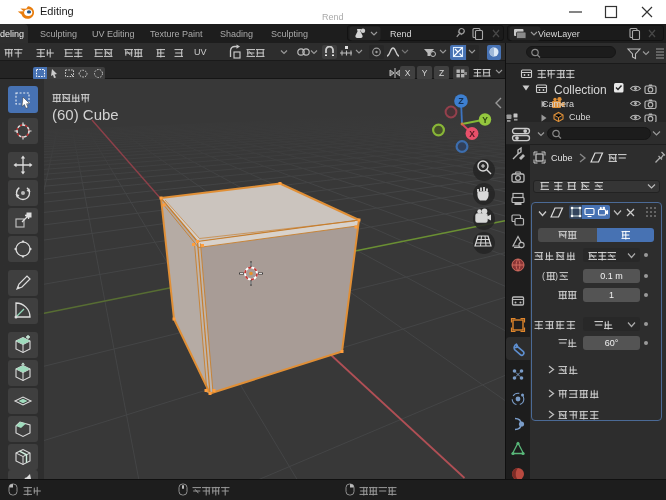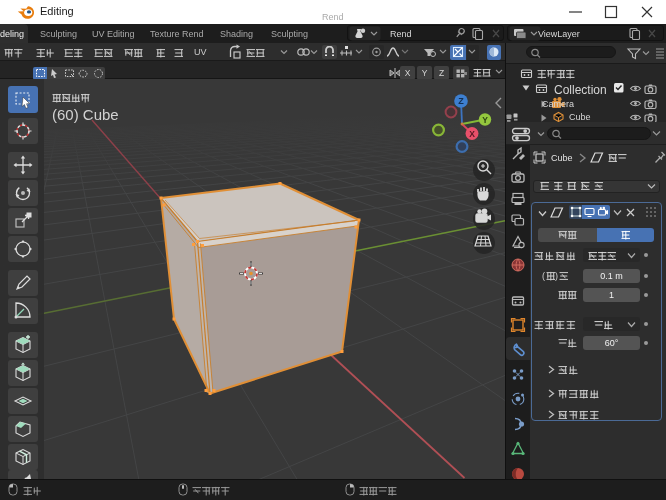--- a/index.html
+++ b/index.html
@@ -16,21 +16,21 @@
 <svg style="position:absolute;left:560px;top:0px;" width="106" height="24" viewBox="0 0 106 24">
 <path d="M9,12 L22,12" stroke="#333" stroke-width="1.2"></path>
 <rect x="45.5" y="6.5" width="11" height="11" fill="none" stroke="#333" stroke-width="1.2"></rect>
 <path d="M82,7 L92,17 M92,7 L82,17" stroke="#333" stroke-width="1.2"></path>
 </svg>
 <div class="abs" style="left:0;top:24px;width:666px;height:19px;background:#1d1d1d"></div>
 <div class="abs" style="left:0;top:24px;width:28px;height:19px;background:#2e2e2e;border-radius:0 4px 0 0"></div>
 <div class="t" style="left:0px;top:29px;font-size:9px;color:#ececec">deling</div>
 <div class="t" style="left:40px;top:29px;font-size:9px;color:#aaaaaa">Sculpting</div>
 <div class="t" style="left:92px;top:29px;font-size:9px;color:#aaaaaa">UV Editing</div>
-<div class="t" style="left:150px;top:29px;font-size:9px;color:#aaaaaa">Texture Rend</div>
+<div class="t" style="left:150px;top:29px;font-size:9px;color:#aaaaaa">Texture Paint</div>
 <div class="t" style="left:220px;top:29px;font-size:9px;color:#aaaaaa">Shading</div>
 <div class="t" style="left:271px;top:29px;font-size:9px;color:#aaaaaa">Sculpting</div>
 <div class="t" style="left:322px;top:12px;font-size:9px;color:#aaaaaa">Rend</div>
 <div class="abs" style="left:347px;top:25px;width:157px;height:16px;background:#1b1b1b;border-radius:3px;border:1px solid #121212"></div>
 <svg style="position:absolute;left:349px;top:26px;" width="34" height="15" viewBox="0 0 34 15">
 <rect x="0.5" y="0.5" width="31" height="14" rx="2.5" fill="#262626"></rect>
 <path d="M8,3 L12,3 L11.5,5.5 L13.5,9.5 A2,2 0 0 1 11.7,12 L8.3,12 A2,2 0 0 1 6.5,9.5 L8.5,5.5 Z" fill="#d5d5d5"></path>
 <circle cx="14" cy="4.8" r="2.2" fill="#cfcfcf"></circle>
 <path d="M22,6 L25,9 L28,6" stroke="#999" stroke-width="1.2" fill="none"></path>
 </svg>

